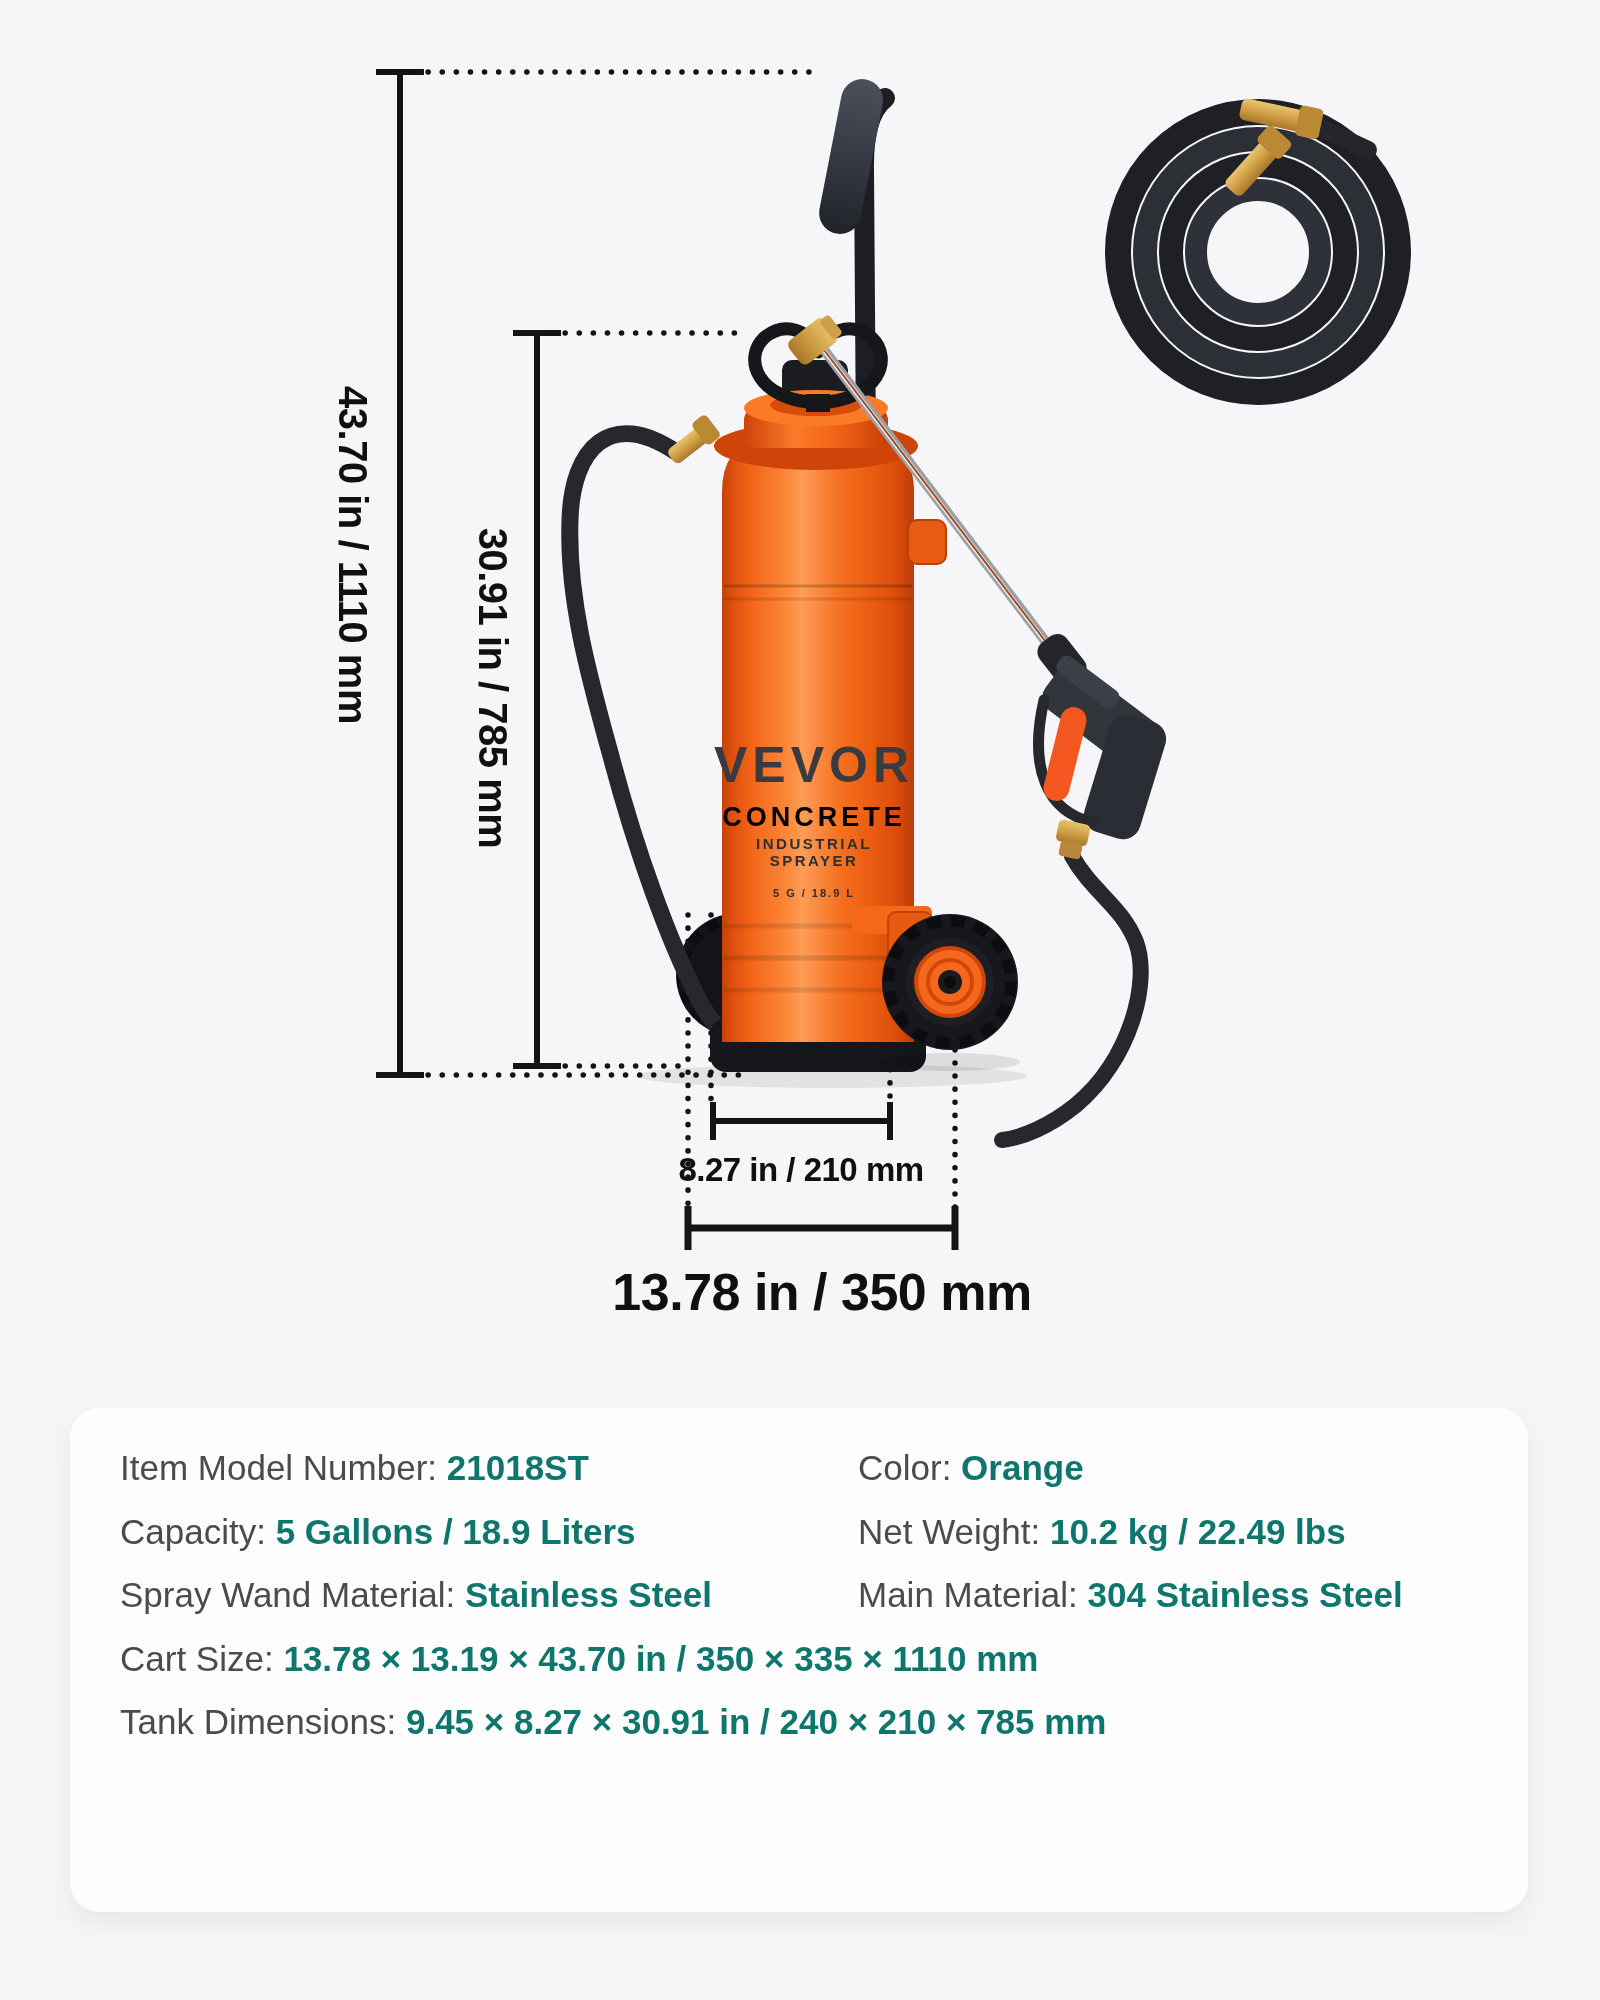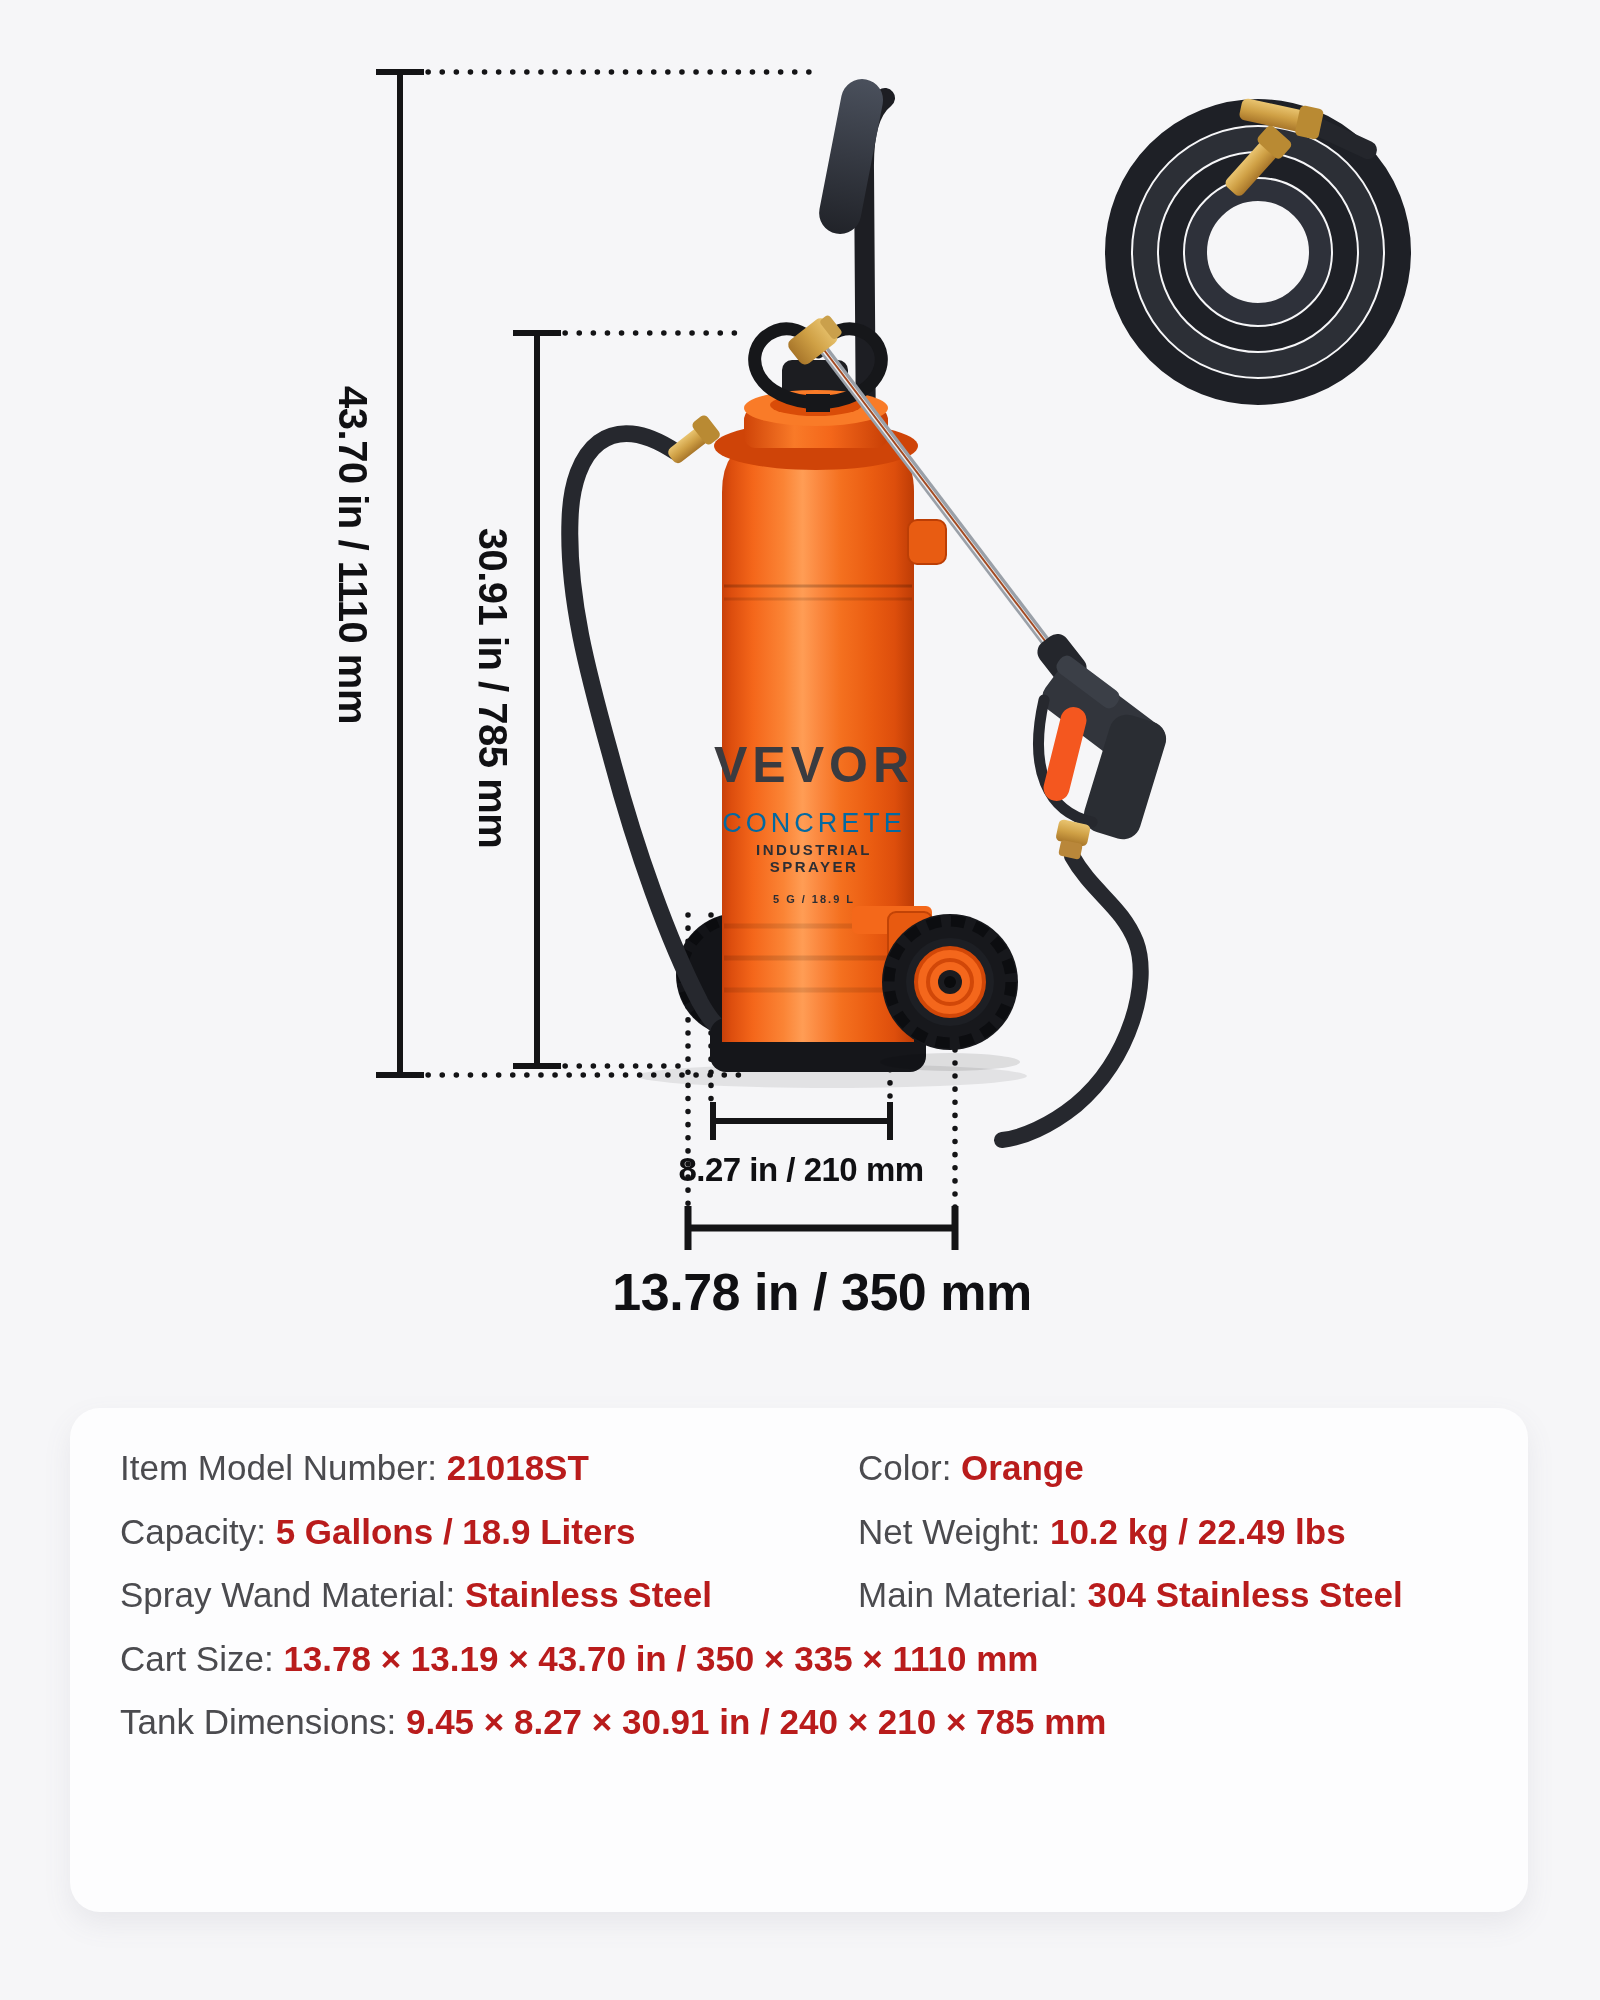--- a/index.html
+++ b/index.html
@@ -11,34 +11,34 @@
   svg{position:absolute;left:0;top:0;}
   
   .dim{
     position:absolute;font-weight:700;color:#101013;white-space:nowrap;
     transform:translate(-50%,-50%);letter-spacing:-0.5px;
   }
   .dim.v{transform:translate(-50%,-50%) rotate(90deg);}
   
   .tanklabel{position:absolute;left:710px;top:736px;width:208px;text-align:center;color:#35363b;}
   .tl-brand{font-size:50px;font-weight:800;letter-spacing:5px;color:#3a3b40;}
-  .tl-line1{margin-top:14px;font-size:27px;font-weight:400;letter-spacing:4px;color:#0369a1;}
+  .tl-line1{margin-top:8px;font-size:27px;font-weight:700;letter-spacing:4px;color:#000000;}
   .tl-line2{margin-top:2px;font-size:15px;font-weight:700;letter-spacing:2.5px;color:#2d2e33;}
   .tl-cap{margin-top:18px;font-size:11px;font-weight:700;letter-spacing:2px;color:#2d2e33;}
   
   .panel{
     position:absolute;left:70px;top:1408px;width:1458px;height:504px;
     background:#fdfdfe;border-radius:30px;
     box-shadow:0 12px 28px rgba(110,110,125,0.10);
   }
   .speccol{position:absolute;top:28px;font-size:35px;line-height:63.6px;white-space:nowrap;}
   .col-left{left:50px;}
   .col-right{left:788px;}
   .lbl{color:#4b4b4f;margin-top:45px;}
-  .val{color:#b91c1c;font-weight:700;}
+  .val{color:#0f766e;font-weight:700;}
 </style>
 </head>
 <body>
 
 <div class="canvas">
 
   <svg width="1600" height="1400" viewBox="0 0 1600 1400">
     <defs>
       <linearGradient id="tankGrad" x1="0" y1="0" x2="1" y2="0">
         <stop offset="0" stop-color="#c8400a"></stop>

